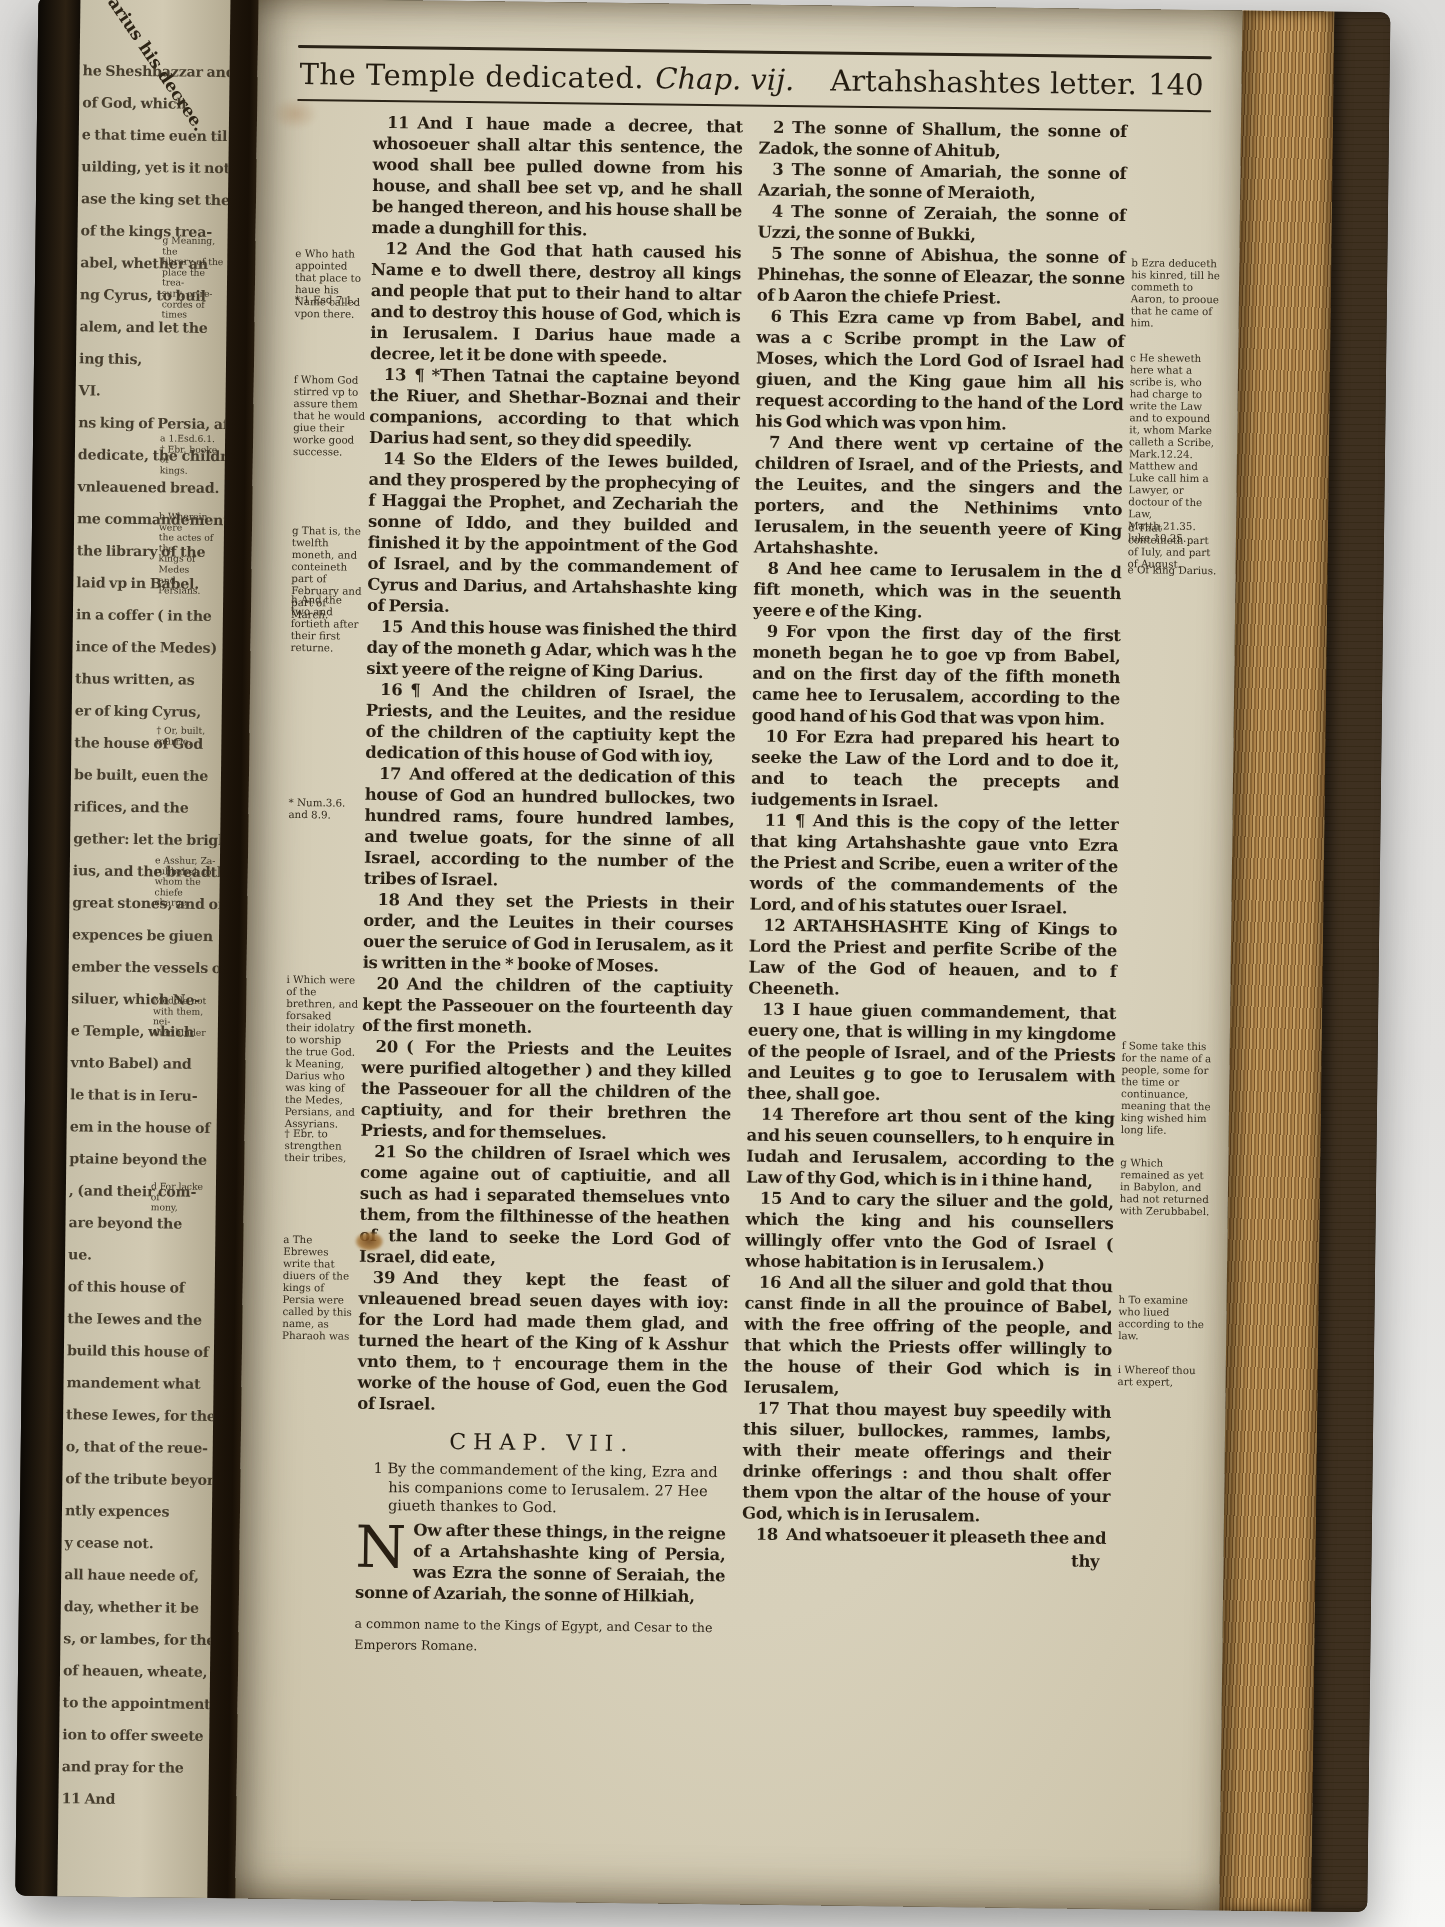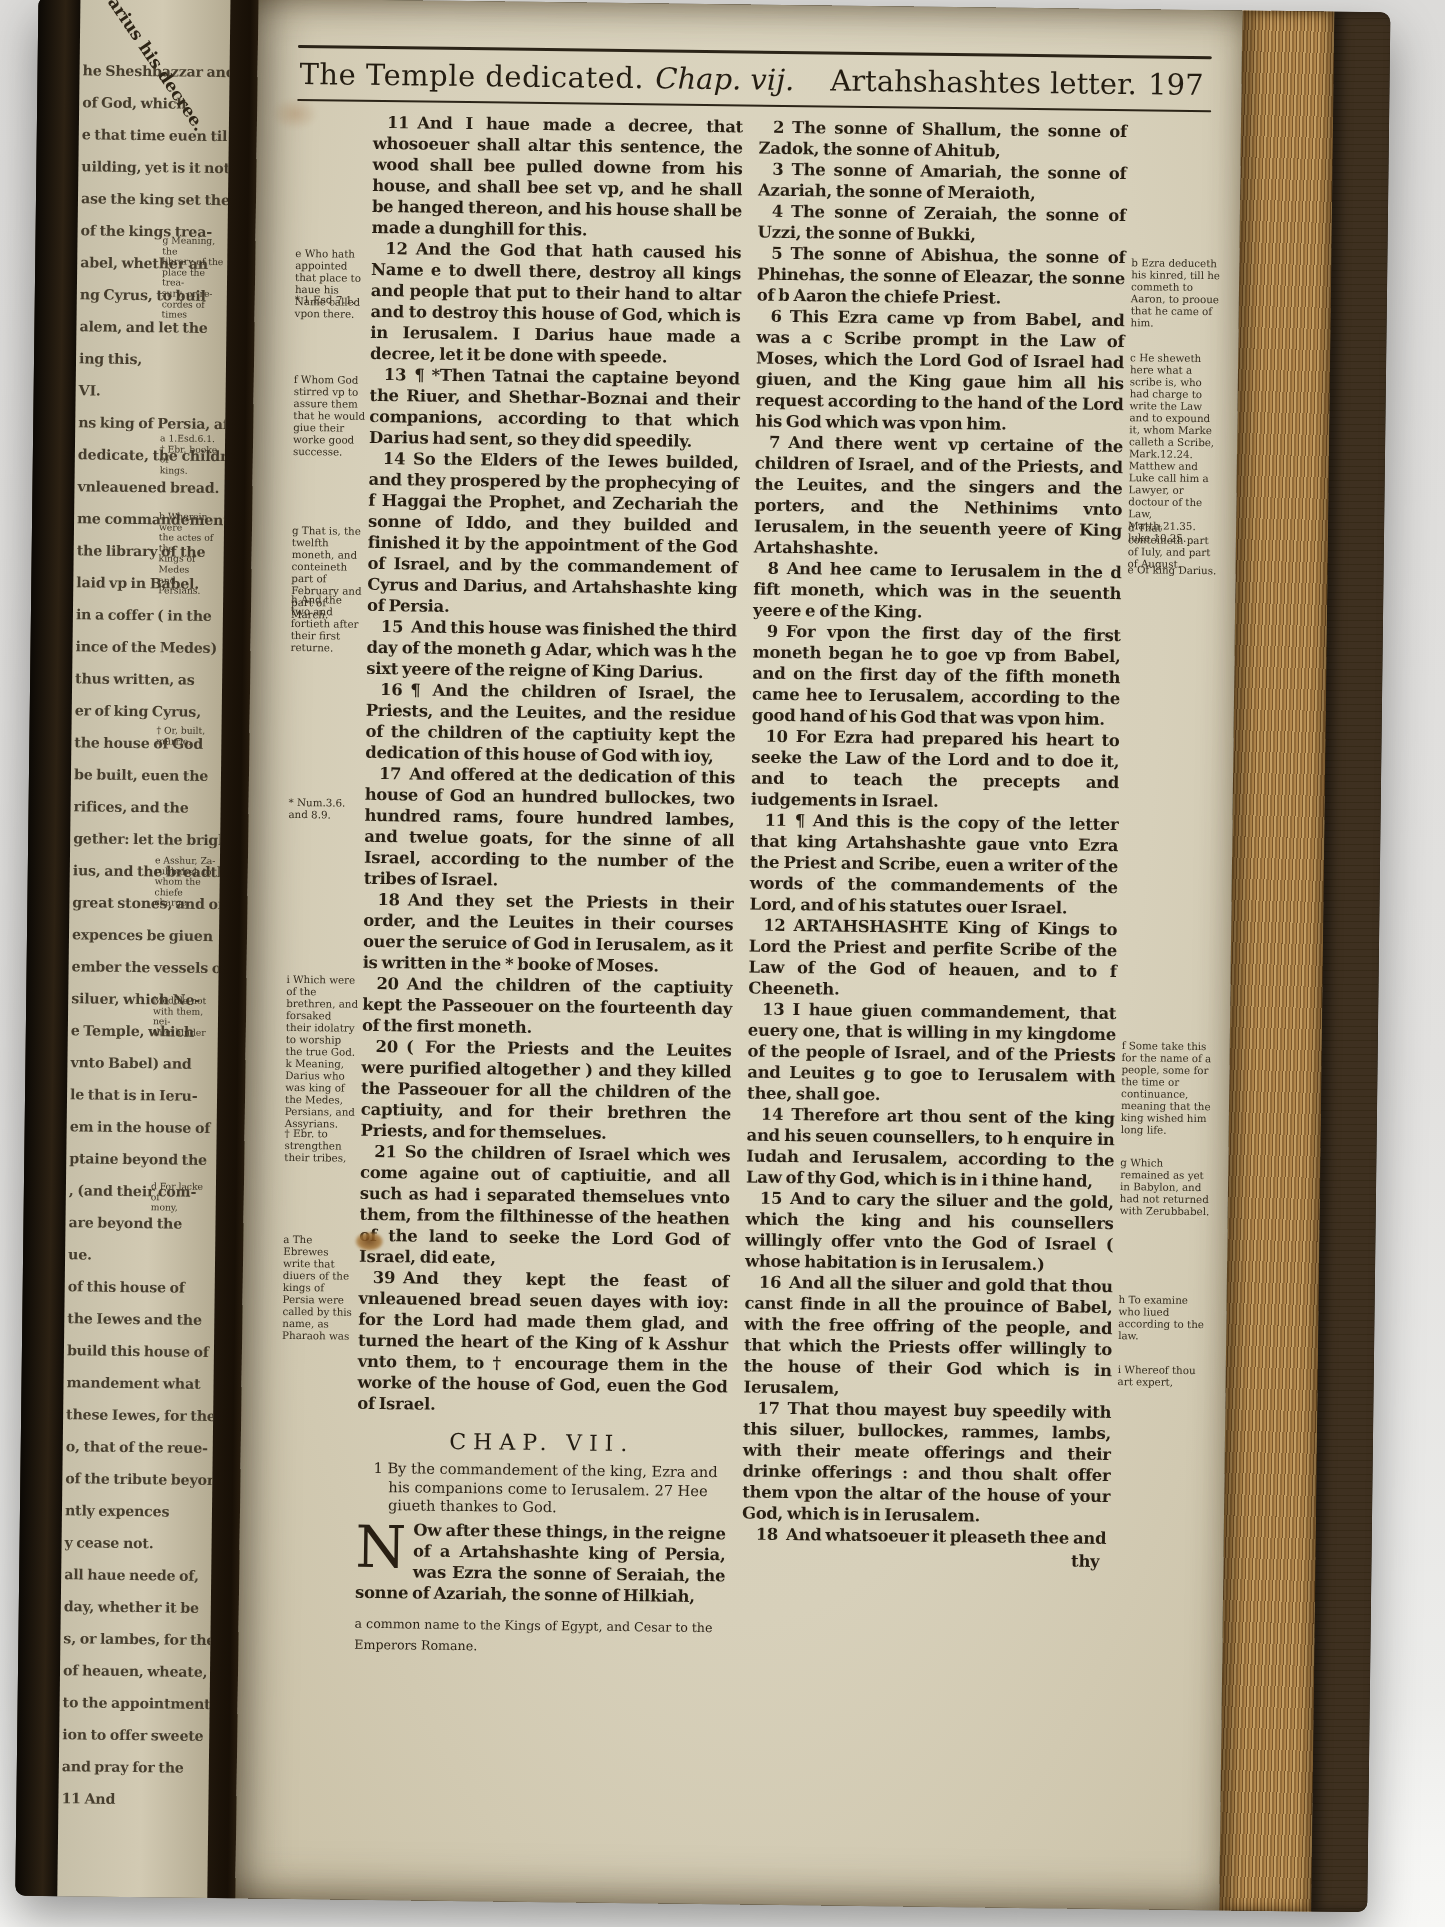--- a/index.html
+++ b/index.html
@@ -181,21 +181,21 @@
 
     <div class="gutter"></div>
 
     <div class="main-page">
       <div class="stain2"></div>
       <div class="rule"></div>
       <div class="pg-header">
         <span class="h-left">The Temple dedicated.</span>
         <span class="h-chap">Chap. vij.</span>
         <span class="h-art">Artahshashtes letter.</span>
-        <span class="h-num">197</span>
+        <span class="h-num">140</span>
       </div>
       <div class="rule thin"></div>
 
       <div class="text-grid">
 
         <div class="lmn">
           <div class="mn">e Who hath appointed that place to haue his Name called vpon there.</div>
           <div class="mn">* 1.Esd.7.1.</div>
           <div class="mn">f Whom God stirred vp to assure them that he would giue their worke good successe.</div>
           <div class="mn">g That is, the twelfth moneth, and conteineth part of February and part of March.</div>

